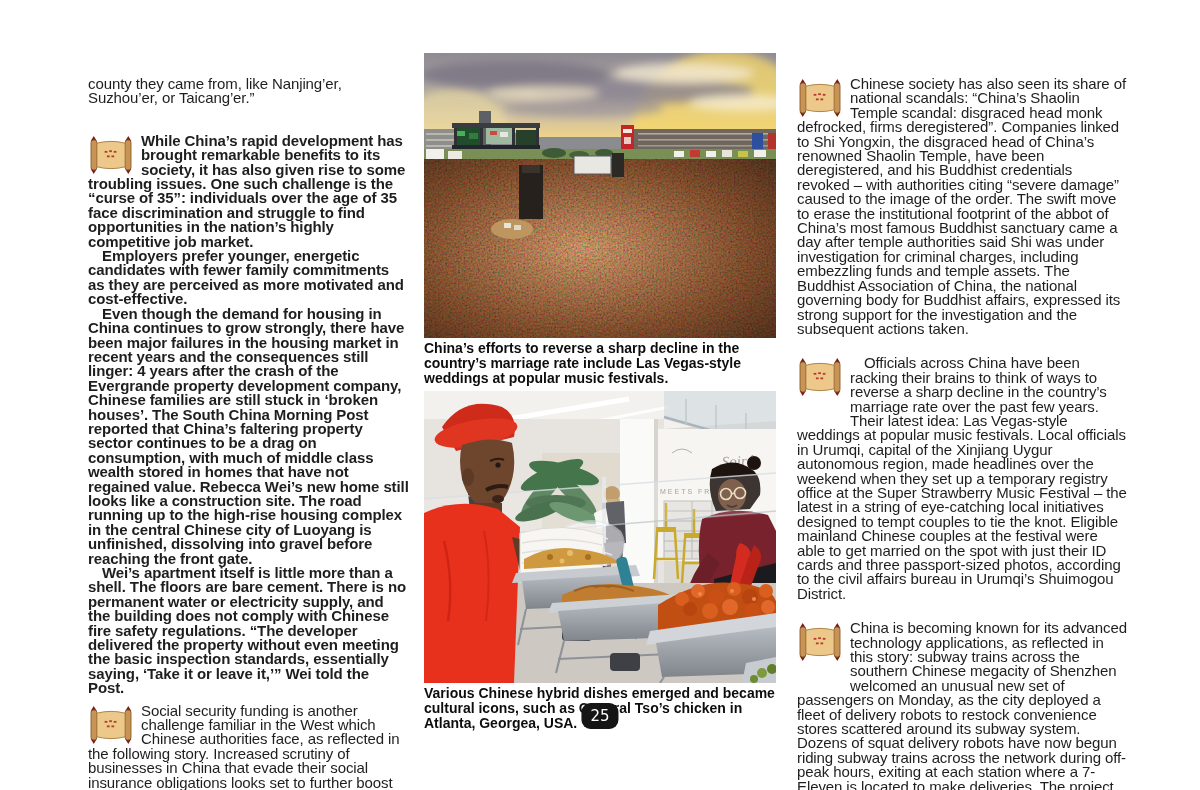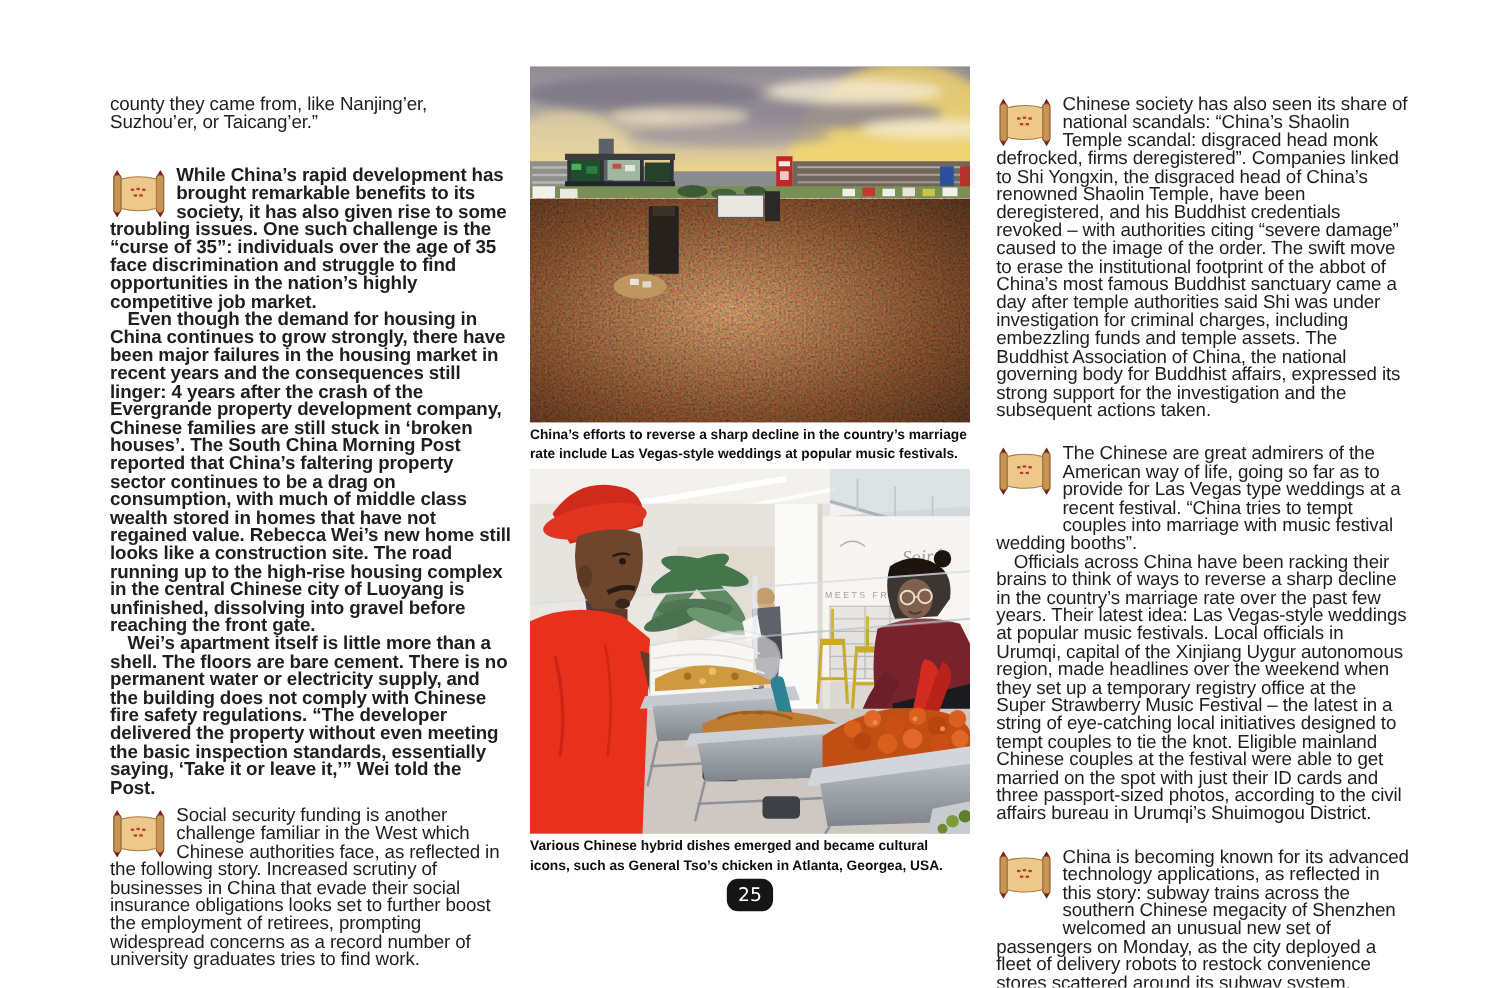--- a/index.html
+++ b/index.html
@@ -23,21 +23,21 @@
   .icon-float{float:left;width:46px;margin:1px 7px 0 0;}
   .icon-float.wrap3{height:42px;}
   .icon-float.wrap4{height:57px;}
   .scroll-svg{width:46px;height:40px;display:block;}
 
   
   .figure-col{position:absolute;left:424px;top:53px;width:352px;}
   svg.photo{display:block;width:352px;}
   .figcaption{
     font-family:"Liberation Sans", sans-serif;font-weight:bold;
-    font-size:11px;line-height:15.2px;color:#0d0d0d;margin:3px 0 4px 0;
+    font-size:14px;line-height:15.2px;color:#0d0d0d;margin:3px 0 4px 0;
   }
 
   
   .page-badge{
     position:absolute;left:600px;top:703px;transform:translateX(-50%);
     background:#151515;color:#fff;font-family:"DejaVu Sans", sans-serif;
     font-weight:normal;font-size:15px;line-height:20px;padding:3px 9px;border-radius:9px;
   }
 </style>
 </head>
@@ -71,20 +71,21 @@
   <div class="col col-left">
     <p>county they came from, like Nanjing’er, Suzhou’er, or Taicang’er.”</p>
 
     <div class="story gap28">
       <span class="icon-float wrap3">
         <svg class="scroll-svg" viewBox="0 0 50 44">
             <use href="#scrollsym"></use>
           </svg>
       </span>
       <p>While China’s rapid development has brought remarkable benefits to its society, it has also given rise to some troubling issues. One such challenge is the “curse of 35”: individuals over the age of 35 face discrimination and struggle to find opportunities in the nation’s highly competitive job market.</p>
+      <p class="indent">Employers prefer younger, energetic candidates with fewer family commitments as they are perceived as more motivated and cost-effective.</p>
       <p class="indent">Even though the demand for housing in China continues to grow strongly, there have been major failures in the housing market in recent years and the consequences still linger: 4 years after the crash of the Evergrande property development company, Chinese families are still stuck in ‘broken houses’. The South China Morning Post reported that China’s faltering property sector continues to be a drag on consumption, with much of middle class wealth stored in homes that have not regained value. Rebecca Wei’s new home still looks like a construction site. The road running up to the high-rise housing complex in the central Chinese city of Luoyang is unfinished, dissolving into gravel before reaching the front gate.</p>
       <p class="indent">Wei’s apartment itself is little more than a shell. The floors are bare cement. There is no permanent water or electricity supply, and the building does not comply with Chinese fire safety regulations. “The developer delivered the property without even meeting the basic inspection standards, essentially saying, ‘Take it or leave it,’” Wei told the Post.</p>
     </div>
 
     <div class="story gap14">
       <span class="icon-float wrap3">
         <svg class="scroll-svg" viewBox="0 0 50 44">
             <use href="#scrollsym"></use>
           </svg>
       </span>
@@ -101,21 +102,20 @@
       </span>
       <p>Chinese society has also seen its share of national scandals: “China’s Shaolin Temple scandal: disgraced head monk defrocked, firms deregistered”. Companies linked to Shi Yongxin, the disgraced head of China’s renowned Shaolin Temple, have been deregistered, and his Buddhist credentials revoked – with authorities citing “severe damage” caused to the image of the order. The swift move to erase the institutional footprint of the abbot of China’s most famous Buddhist sanctuary came a day after temple authorities said Shi was under investigation for criminal charges, including embezzling funds and temple assets. The Buddhist Association of China, the national governing body for Buddhist affairs, expressed its strong support for the investigation and the subsequent actions taken.</p>
     </div>
 
     <div class="story">
       <span class="icon-float wrap4">
         <svg class="scroll-svg" viewBox="0 0 50 44">
             <use href="#scrollsym"></use>
           </svg>
       </span>
-      <p>The Chinese are great admirers of the American way of life, going so far as to provide for Las Vegas type weddings at a recent festival. “China tries to tempt couples into marriage with music festival wedding booths”.</p>
       <p class="indent">Officials across China have been racking their brains to think of ways to reverse a sharp decline in the country’s marriage rate over the past few years. Their latest idea: Las Vegas-style weddings at popular music festivals. Local officials in Urumqi, capital of the Xinjiang Uygur autonomous region, made headlines over the weekend when they set up a temporary registry office at the Super Strawberry Music Festival – the latest in a string of eye-catching local initiatives designed to tempt couples to tie the knot. Eligible mainland Chinese couples at the festival were able to get married on the spot with just their ID cards and three passport-sized photos, according to the civil affairs bureau in Urumqi’s Shuimogou District.</p>
     </div>
 
     <div class="story">
       <span class="icon-float wrap4">
         <svg class="scroll-svg" viewBox="0 0 50 44">
             <use href="#scrollsym"></use>
           </svg>
       </span>
       <p>China is becoming known for its advanced technology applications, as reflected in this story: subway trains across the southern Chinese megacity of Shenzhen welcomed an unusual new set of passengers on Monday, as the city deployed a fleet of delivery robots to restock convenience stores scattered around its subway system. Dozens of squat delivery robots have now begun riding subway trains across the network during off-peak hours, exiting at each station where a 7-Eleven is located to make deliveries. The project is the first of its kind in the world and marks the latest step in Shenzhen’s push to expand the use of robots from the factory floor to other areas of urban life.</p>

